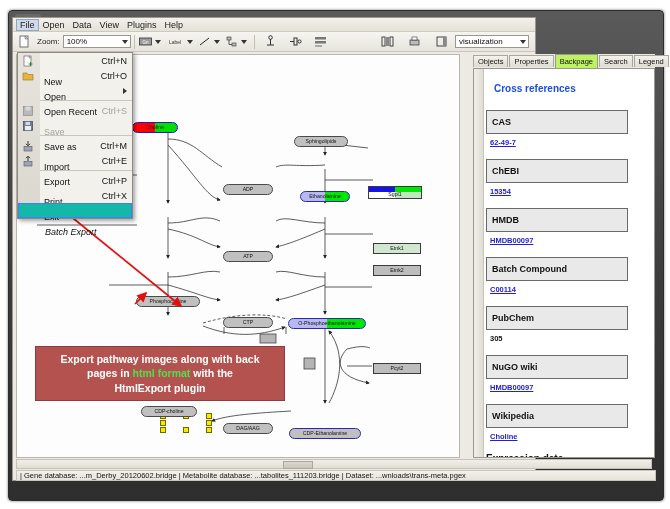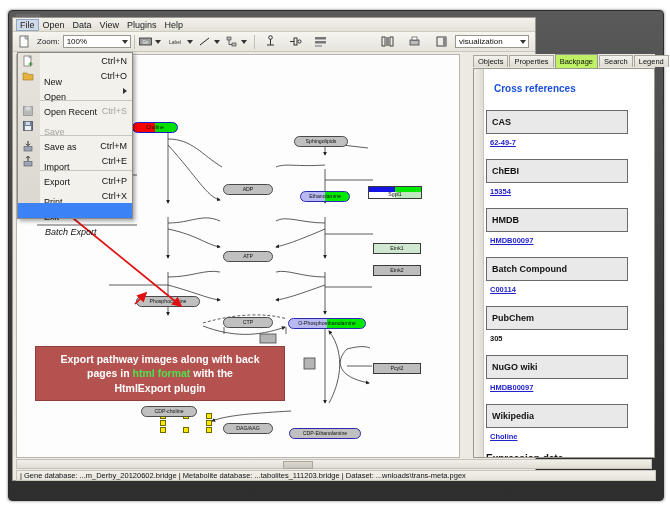--- a/index.html
+++ b/index.html
@@ -50,21 +50,21 @@
   .fm-gutter{position:absolute;left:0;top:0;width:22px;height:100%;
     background:linear-gradient(180deg,#e6e4dd,#dad7ce);}
   .fm-item{position:relative;height:15px;display:flex;align-items:center;font-size:9px;color:#111;}
   .fm-item .lbl{margin-left:26px;margin-top:43px;}
   .fm-item .acc{position:absolute;right:5px;font-size:9px;color:#111;}
   .fm-item.disabled .lbl,.fm-item.disabled .acc{color:#a6a39b;}
   .fm-item .sub{position:absolute;right:5px;width:0;height:0;
     border-top:3px solid transparent;border-bottom:3px solid transparent;border-left:4px solid #333;}
   .fm-sep{height:1px;background:#c9c6be;margin:2px 0 2px 22px;}
   .fm-ico{position:absolute;left:4px;top:2px;width:12px;height:12px;}
-  .fm-item.highlight{background:#3b82f6;border:1px solid #3b82f6;box-sizing:border-box;font-style:italic;}
+  .fm-item.highlight{background:#14b8a6;border:1px solid #3b82f6;box-sizing:border-box;font-style:italic;}
 
   
   .canvas{position:absolute;left:3px;top:36px;width:444px;height:404px;
     background:#fdfdfd;border:1px solid #b9b6ad;overflow:hidden;box-sizing:border-box;}
 
   .node{position:absolute;box-sizing:border-box;display:flex;align-items:center;
     justify-content:center;font-size:5.2px;color:#111;text-align:center;line-height:1;}
   .meta{border:1px solid #4a4a4a;border-radius:7px;background:#c0c0c0;}
   .meta-blue{border:1px solid #2a2ab0;border-radius:7px;background:#c6c6f0;}
   .gene{border:1px solid #3a3a3a;background:#bdbdbd;}

